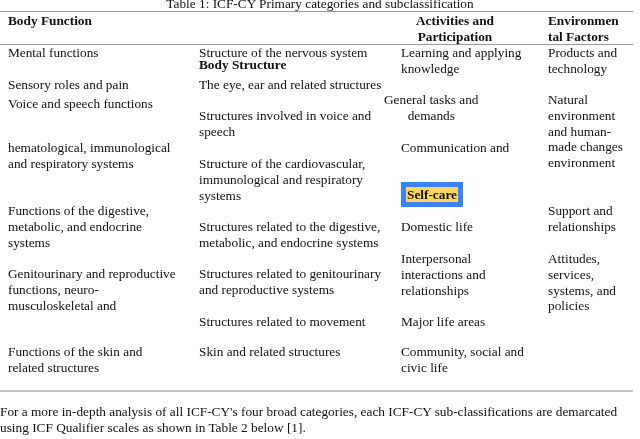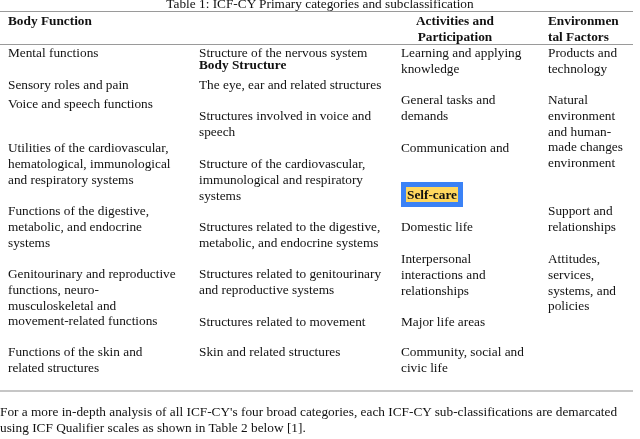--- a/index.html
+++ b/index.html
@@ -57,34 +57,32 @@
 <div class="cell" style="left:8px; top:45px;">
   <div>Mental functions</div>
 </div>
 <div class="cell" style="left:8px; top:77px;">
   <div>Sensory roles and pain</div>
 </div>
 <div class="cell" style="left:8px; top:96px;">
   <div>Voice and speech functions</div>
 </div>
 <div class="cell" style="left:8px; top:140px;">
-  <div>Utilities of the cardiovascular,</div>
   <div>hematological, immunological</div>
   <div>and respiratory systems</div>
 </div>
 <div class="cell" style="left:8px; top:203px;">
   <div>Functions of the digestive,</div>
   <div>metabolic, and endocrine</div>
   <div>systems</div>
 </div>
 <div class="cell" style="left:8px; top:266px;">
   <div>Genitourinary and reproductive</div>
   <div>functions, neuro-</div>
   <div>musculoskeletal and</div>
-  <div>movement-related functions</div>
 </div>
 <div class="cell" style="left:8px; top:344px;">
   <div>Functions of the skin and</div>
   <div>related structures</div>
 </div>
 
 <div class="cell" style="left:199px; top:45px;">
   <div>Structure of the nervous system</div>
 </div>
 <div class="cell" style="left:199px; top:77px;">
@@ -111,21 +109,21 @@
   <div>Structures related to movement</div>
 </div>
 <div class="cell" style="left:199px; top:344px;">
   <div>Skin and related structures</div>
 </div>
 
 <div class="cell" style="left:401px; top:45px;">
   <div>Learning and applying</div>
   <div>knowledge</div>
 </div>
-<div class="cell" style="left:401px; top:92px;">
+<div class="cell" style="left:384px; top:92px;text-align:center;">
   <div>General tasks and</div>
   <div>demands</div>
 </div>
 <div class="cell" style="left:401px; top:140px;">
   <div>Communication and</div>
 </div>
 <div class="cell" style="left:401px; top:187px;">
   <span class="hl">Self-care</span>
 </div>
 <div class="cell" style="left:401px; top:219px;">

